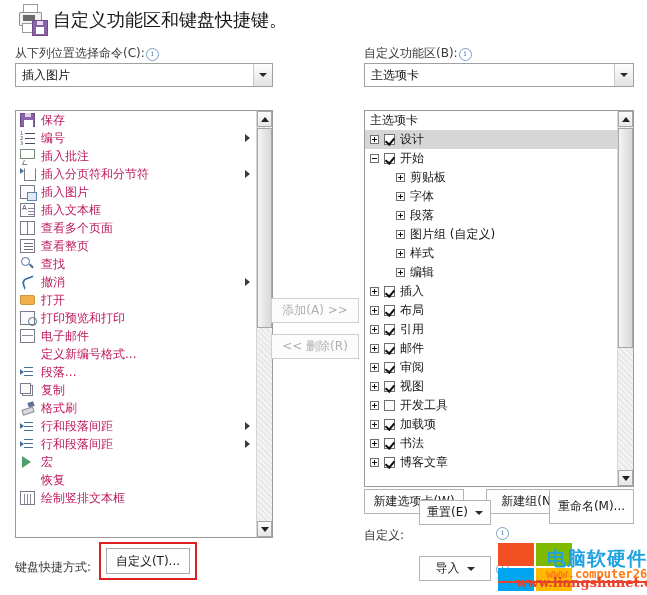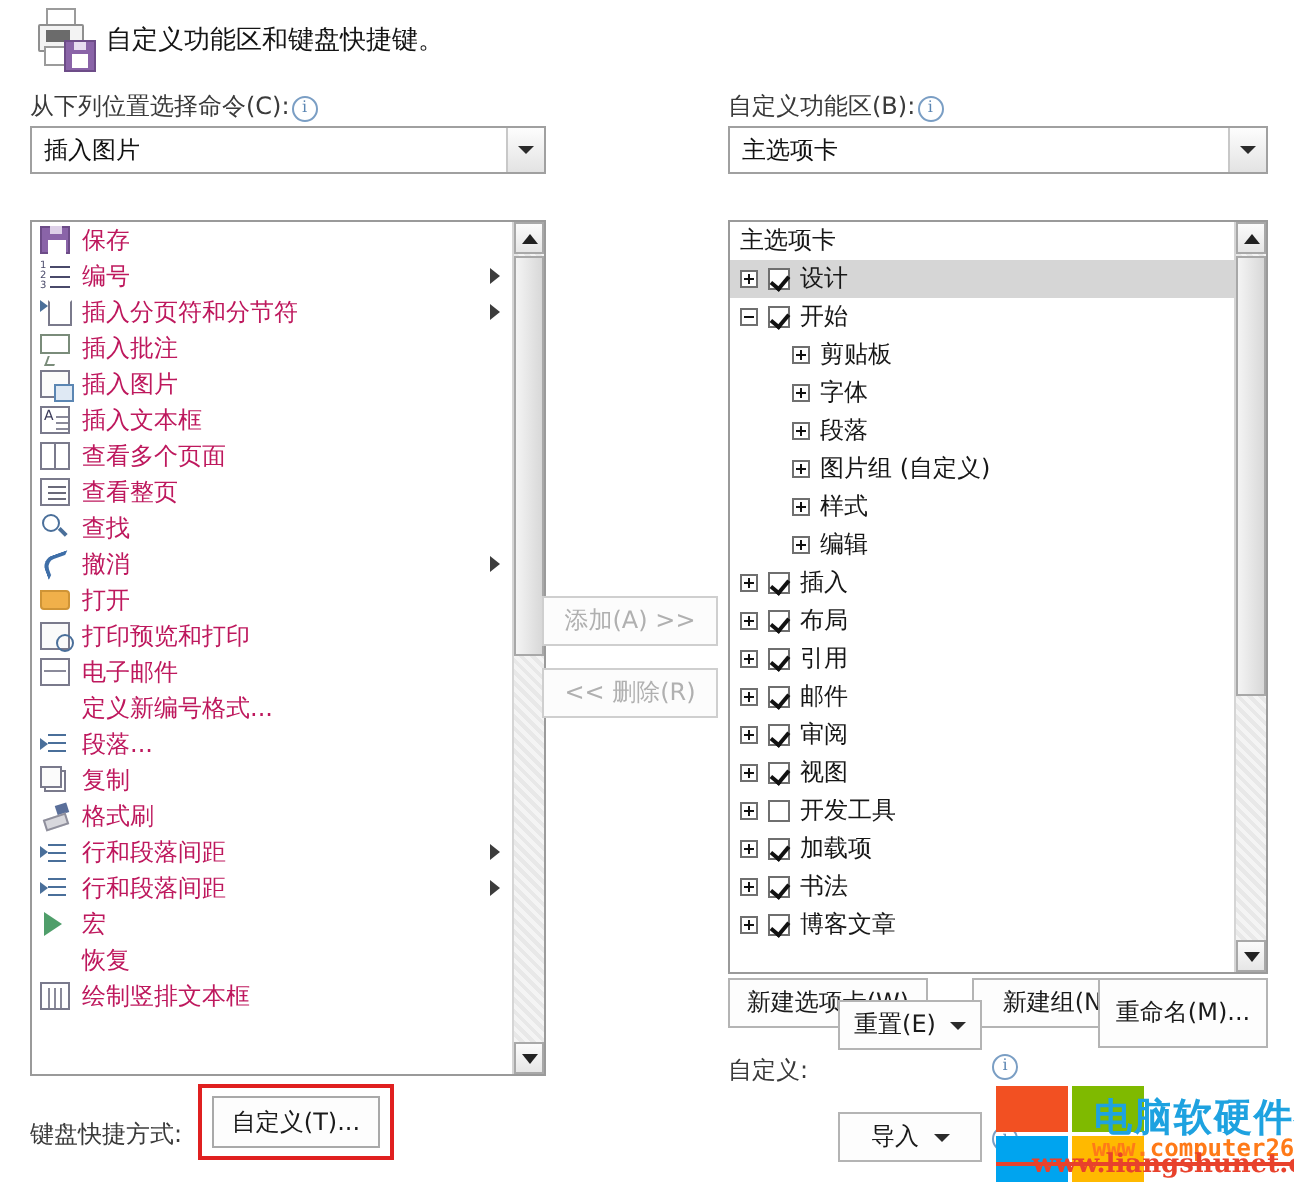--- a/index.html
+++ b/index.html
@@ -10,21 +10,21 @@
     font-size:12px;
     color:#1a1a1a;
     position:relative;
     overflow:hidden;
   }
   .pane{position:absolute;}
 
   
   #header{left:15px;top:2px;width:400px;height:36px;display:flex;align-items:center;}
   #header .hdr-icon{width:34px;height:34px;position:relative;flex:0 0 34px;}
-  #header .hdr-text{font-size:13px;color:#141414;margin-left:4px;}
+  #header .hdr-text{font-size:18px;color:#141414;margin-left:4px;}
 
   
   .pr-page{position:absolute;left:8px;top:1px;width:13px;height:9px;border:1px solid #9b9b9b;background:#fff;}
   .pr-body{position:absolute;left:4px;top:9px;width:21px;height:12px;border:1px solid #8f8f8f;background:#f3f3f3;border-radius:1px;}
   .pr-slot{position:absolute;left:8px;top:12px;width:12px;height:6px;background:#6b6b6b;}
   .pr-out{position:absolute;left:7px;top:20px;width:15px;height:8px;border:1px solid #9b9b9b;background:#fff;}
   .fl{position:absolute;left:17px;top:17px;width:14px;height:14px;background:#8a64a8;border:1px solid #6d4c88;}
   .fl:after{content:"";position:absolute;left:3px;top:6px;width:8px;height:7px;background:#fff;}
   .fl:before{content:"";position:absolute;left:4px;top:0px;width:6px;height:4px;background:#e7dcf0;}
 
@@ -191,30 +191,30 @@
             <i style="top:2px"></i>
             <i style="top:7px"></i>
             <i style="top:12px"></i>
           </span>
         </span>
         <span class="ltxt">编号</span>
         <span class="lsub"></span>
       </div>
       <div class="lrow">
         <span class="licon">
+          <span class="gi gi-cmt"></span>
+        </span>
+        <span class="ltxt">插入批注</span>
+      </div>
+      <div class="lrow">
+        <span class="licon">
           <span class="gi gi-pgbrk"></span>
         </span>
         <span class="ltxt">插入分页符和分节符</span>
         <span class="lsub"></span>
-      </div>
-      <div class="lrow">
-        <span class="licon">
-          <span class="gi gi-cmt"></span>
-        </span>
-        <span class="ltxt">插入批注</span>
       </div>
       <div class="lrow">
         <span class="licon">
           <span class="gi gi-img"></span>
         </span>
         <span class="ltxt">插入图片</span>
       </div>
       <div class="lrow">
         <span class="licon">
           <span class="gi gi-txt"></span>

